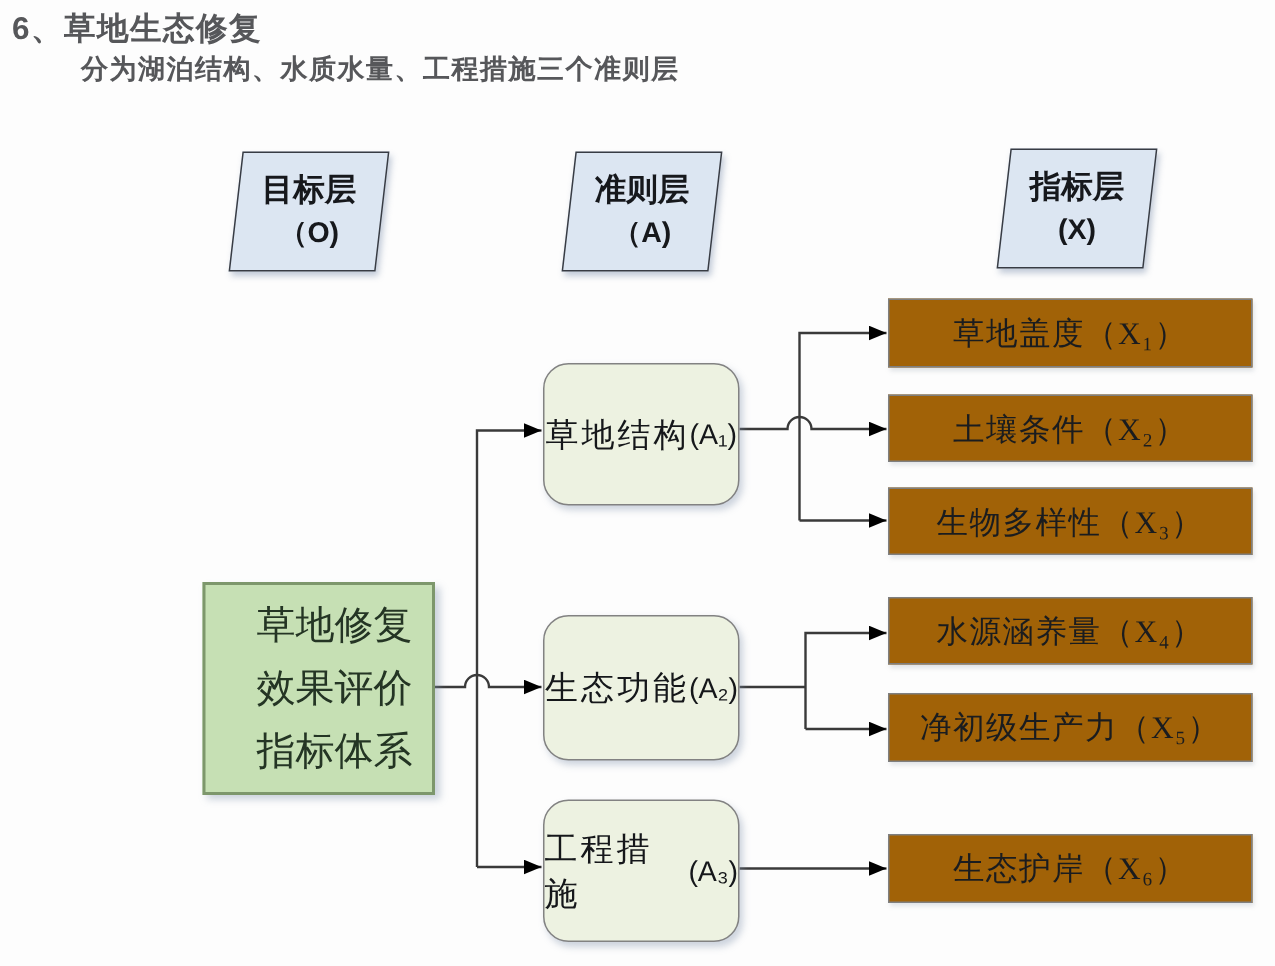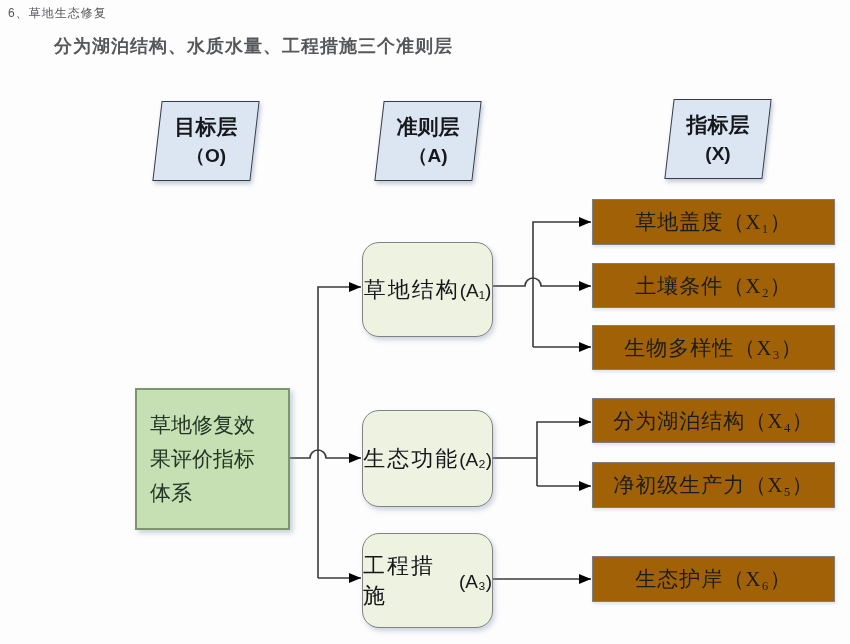--- a/index.html
+++ b/index.html
@@ -1,21 +1,21 @@
 <!DOCTYPE html>
 <html><head>
 <meta charset="utf-8">
 <style>
   html,body{margin:0;padding:0;background:#ffffff;}
   .canvas{
     position:relative;width:850px;height:644px;background:#fdfdfd;overflow:hidden;
     font-family:"Liberation Sans","DejaVu Sans",sans-serif;
   }
   .title{
-    position:absolute;left:8px;top:5px;font-size:12px;font-weight:normal;color:#56575a;
+    position:absolute;left:8px;top:5px;font-size:21px;font-weight:bold;color:#56575a;
     letter-spacing:1px;
   }
   .subtitle{
     position:absolute;left:54px;top:34px;font-size:18px;font-weight:bold;color:#56575a;
     letter-spacing:1px;
   }
   
   .para{
     position:absolute;width:96px;height:78px;background:#dce6f2;
     border:1.5px solid #383c44;transform:skewX(-6.6deg);
@@ -29,22 +29,22 @@
   .para-line1{font-size:21px;}
   .para-line2{font-size:19px;}
   .para-goal{left:157px;top:101px;}
   .para-criteria{left:379px;top:101px;}
   .para-indicator{left:669px;top:99px;}
 
   
   .goal{
     position:absolute;left:135px;top:388px;width:155px;height:142px;box-sizing:border-box;
     background:#c6e0b4;border:2px solid #7d976c;
-    display:flex;align-items:center;justify-content:center;text-align:left;
-    font-family:"Liberation Serif","DejaVu Serif",serif;font-size:21px;color:#243524;
+    display:flex;align-items:center;justify-content:center;text-align:right;
+    font-family:"Liberation Serif","DejaVu Serif",serif;font-size:26px;color:#243524;
     line-height:1.62;padding:0 13px;
     box-shadow:3px 3px 5px rgba(125,145,170,.4);
   }
 
   
   .abox{
     position:absolute;left:362px;width:131px;box-sizing:border-box;
     background:#edf2e1;border:1.8px solid #828282;border-radius:17px;
     display:flex;flex-direction:row;align-items:center;justify-content:center;
     font-family:"Liberation Serif","DejaVu Serif",serif;font-size:22px;color:#15171a;
@@ -141,17 +141,17 @@
     <div class="code">(A₂)</div>
   </div>
   <div class="abox abox3">
     <div>工程措施</div>
     <div class="code">(A₃)</div>
   </div>
 
   <div class="xbox xbox1">草地盖度（X₁）</div>
   <div class="xbox xbox2">土壤条件（X₂）</div>
   <div class="xbox xbox3">生物多样性（X₃）</div>
-  <div class="xbox xbox4">分为湖泊结构（X₄）</div>
+  <div class="xbox xbox4">水源涵养量（X₄）</div>
   <div class="xbox xbox6">生态护岸（X₆）</div>
   <div class="xbox xbox5">净初级生产力（X₅）</div>
 
 </div>
 
 </body></html>

